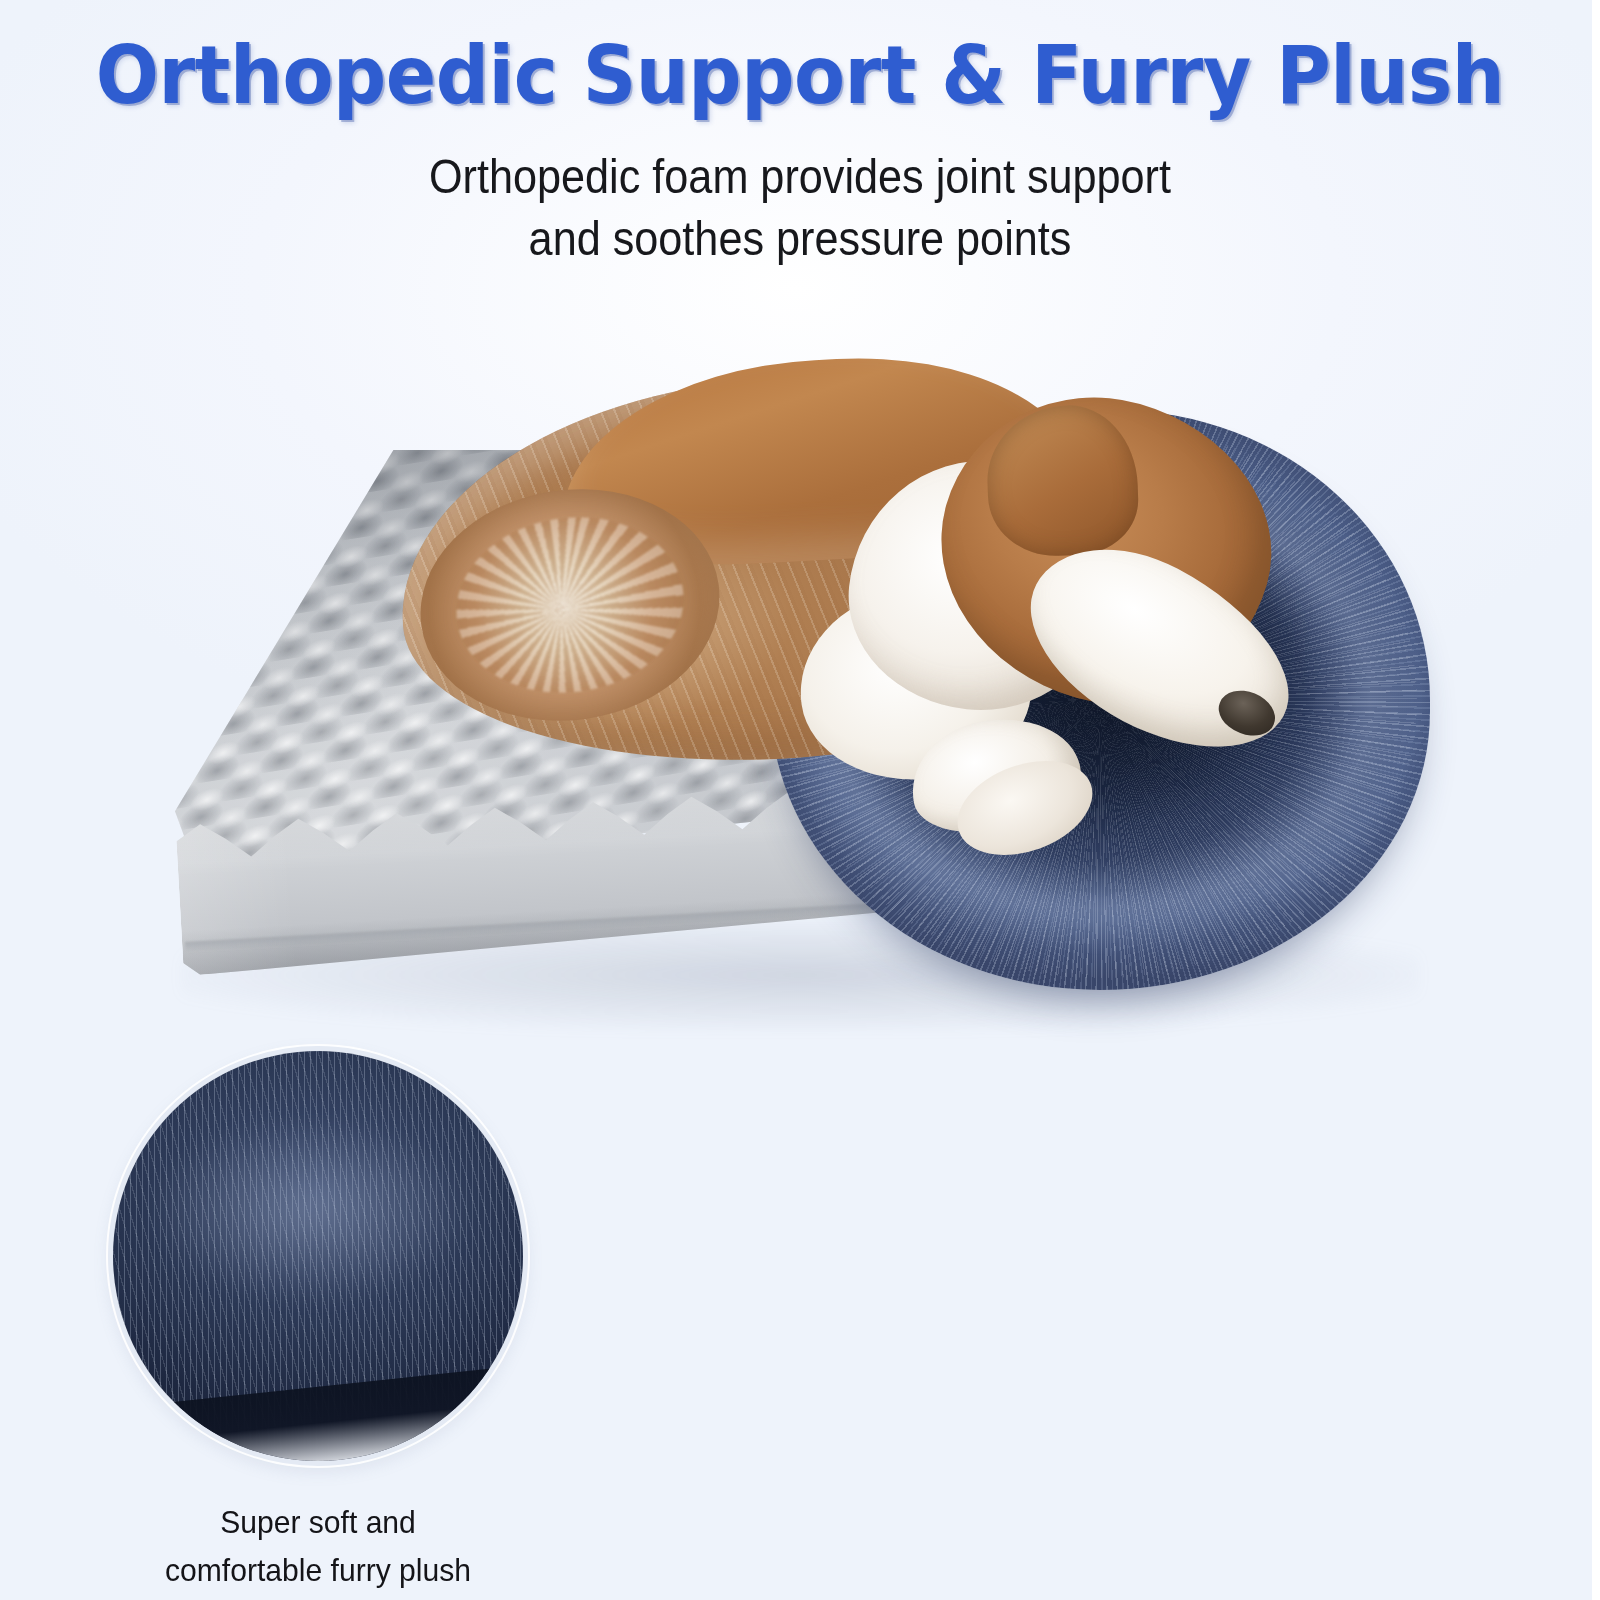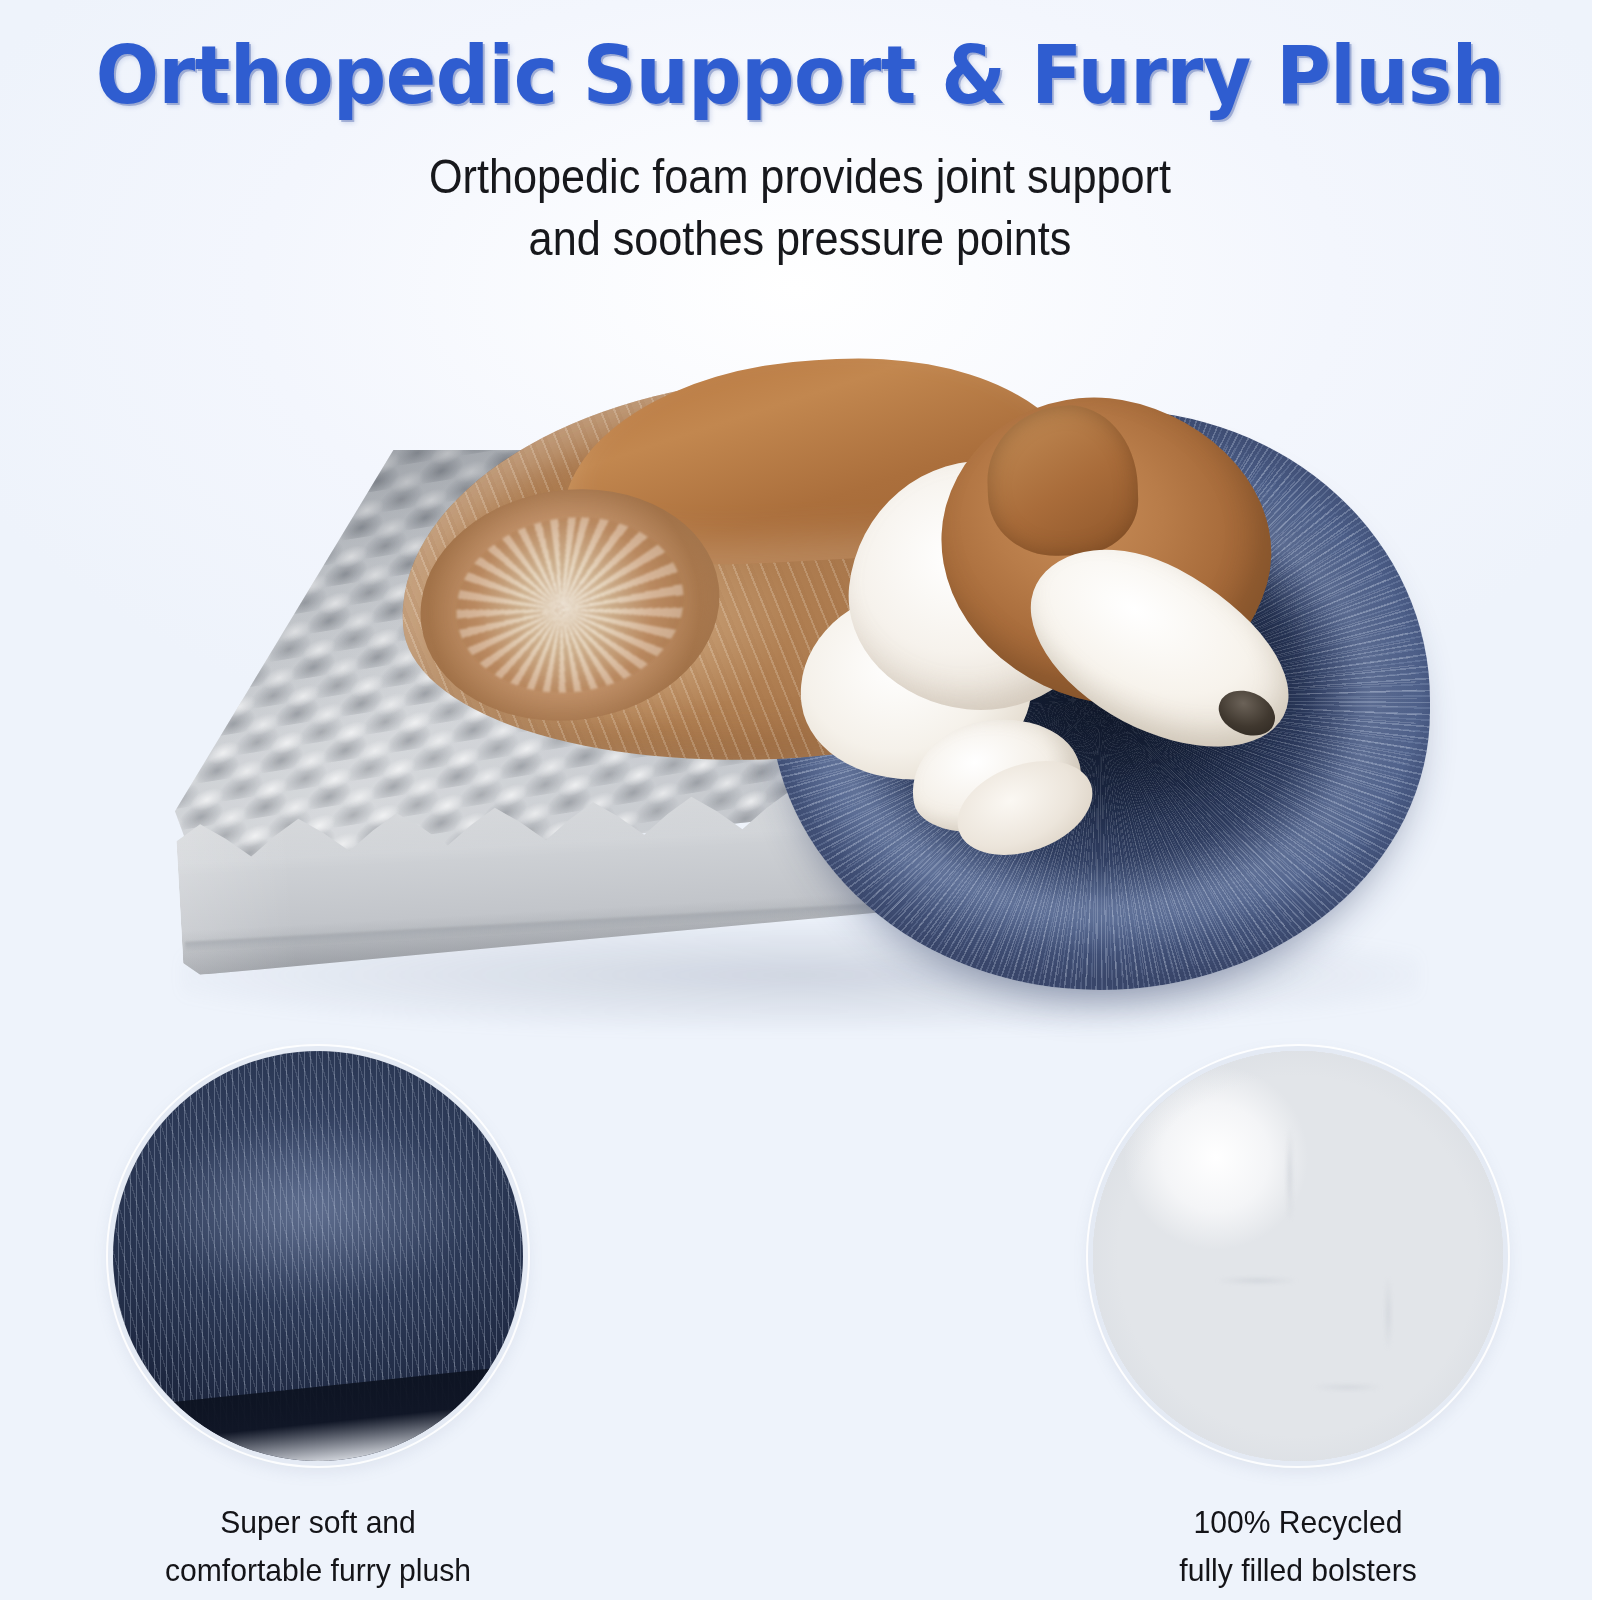--- a/index.html
+++ b/index.html
@@ -425,27 +425,15 @@
           <div class="edge-cut"></div>
         </div>
       </div>
       <div class="caption">
         <div>Super soft and</div>
         <div>comfortable furry plush</div>
       </div>
     </div>
 
 
-    <div class="feature f3">
-      <div class="circle">
-        <div class="c-fill">
-          <div class="seams"></div>
-          <div class="vig"></div>
-        </div>
-      </div>
-      <div class="caption">
-        <div>100%  Recycled</div>
-        <div>fully filled bolsters</div>
-      </div>
-    </div>
 
   </div>
 </div>
 
 </body></html>

